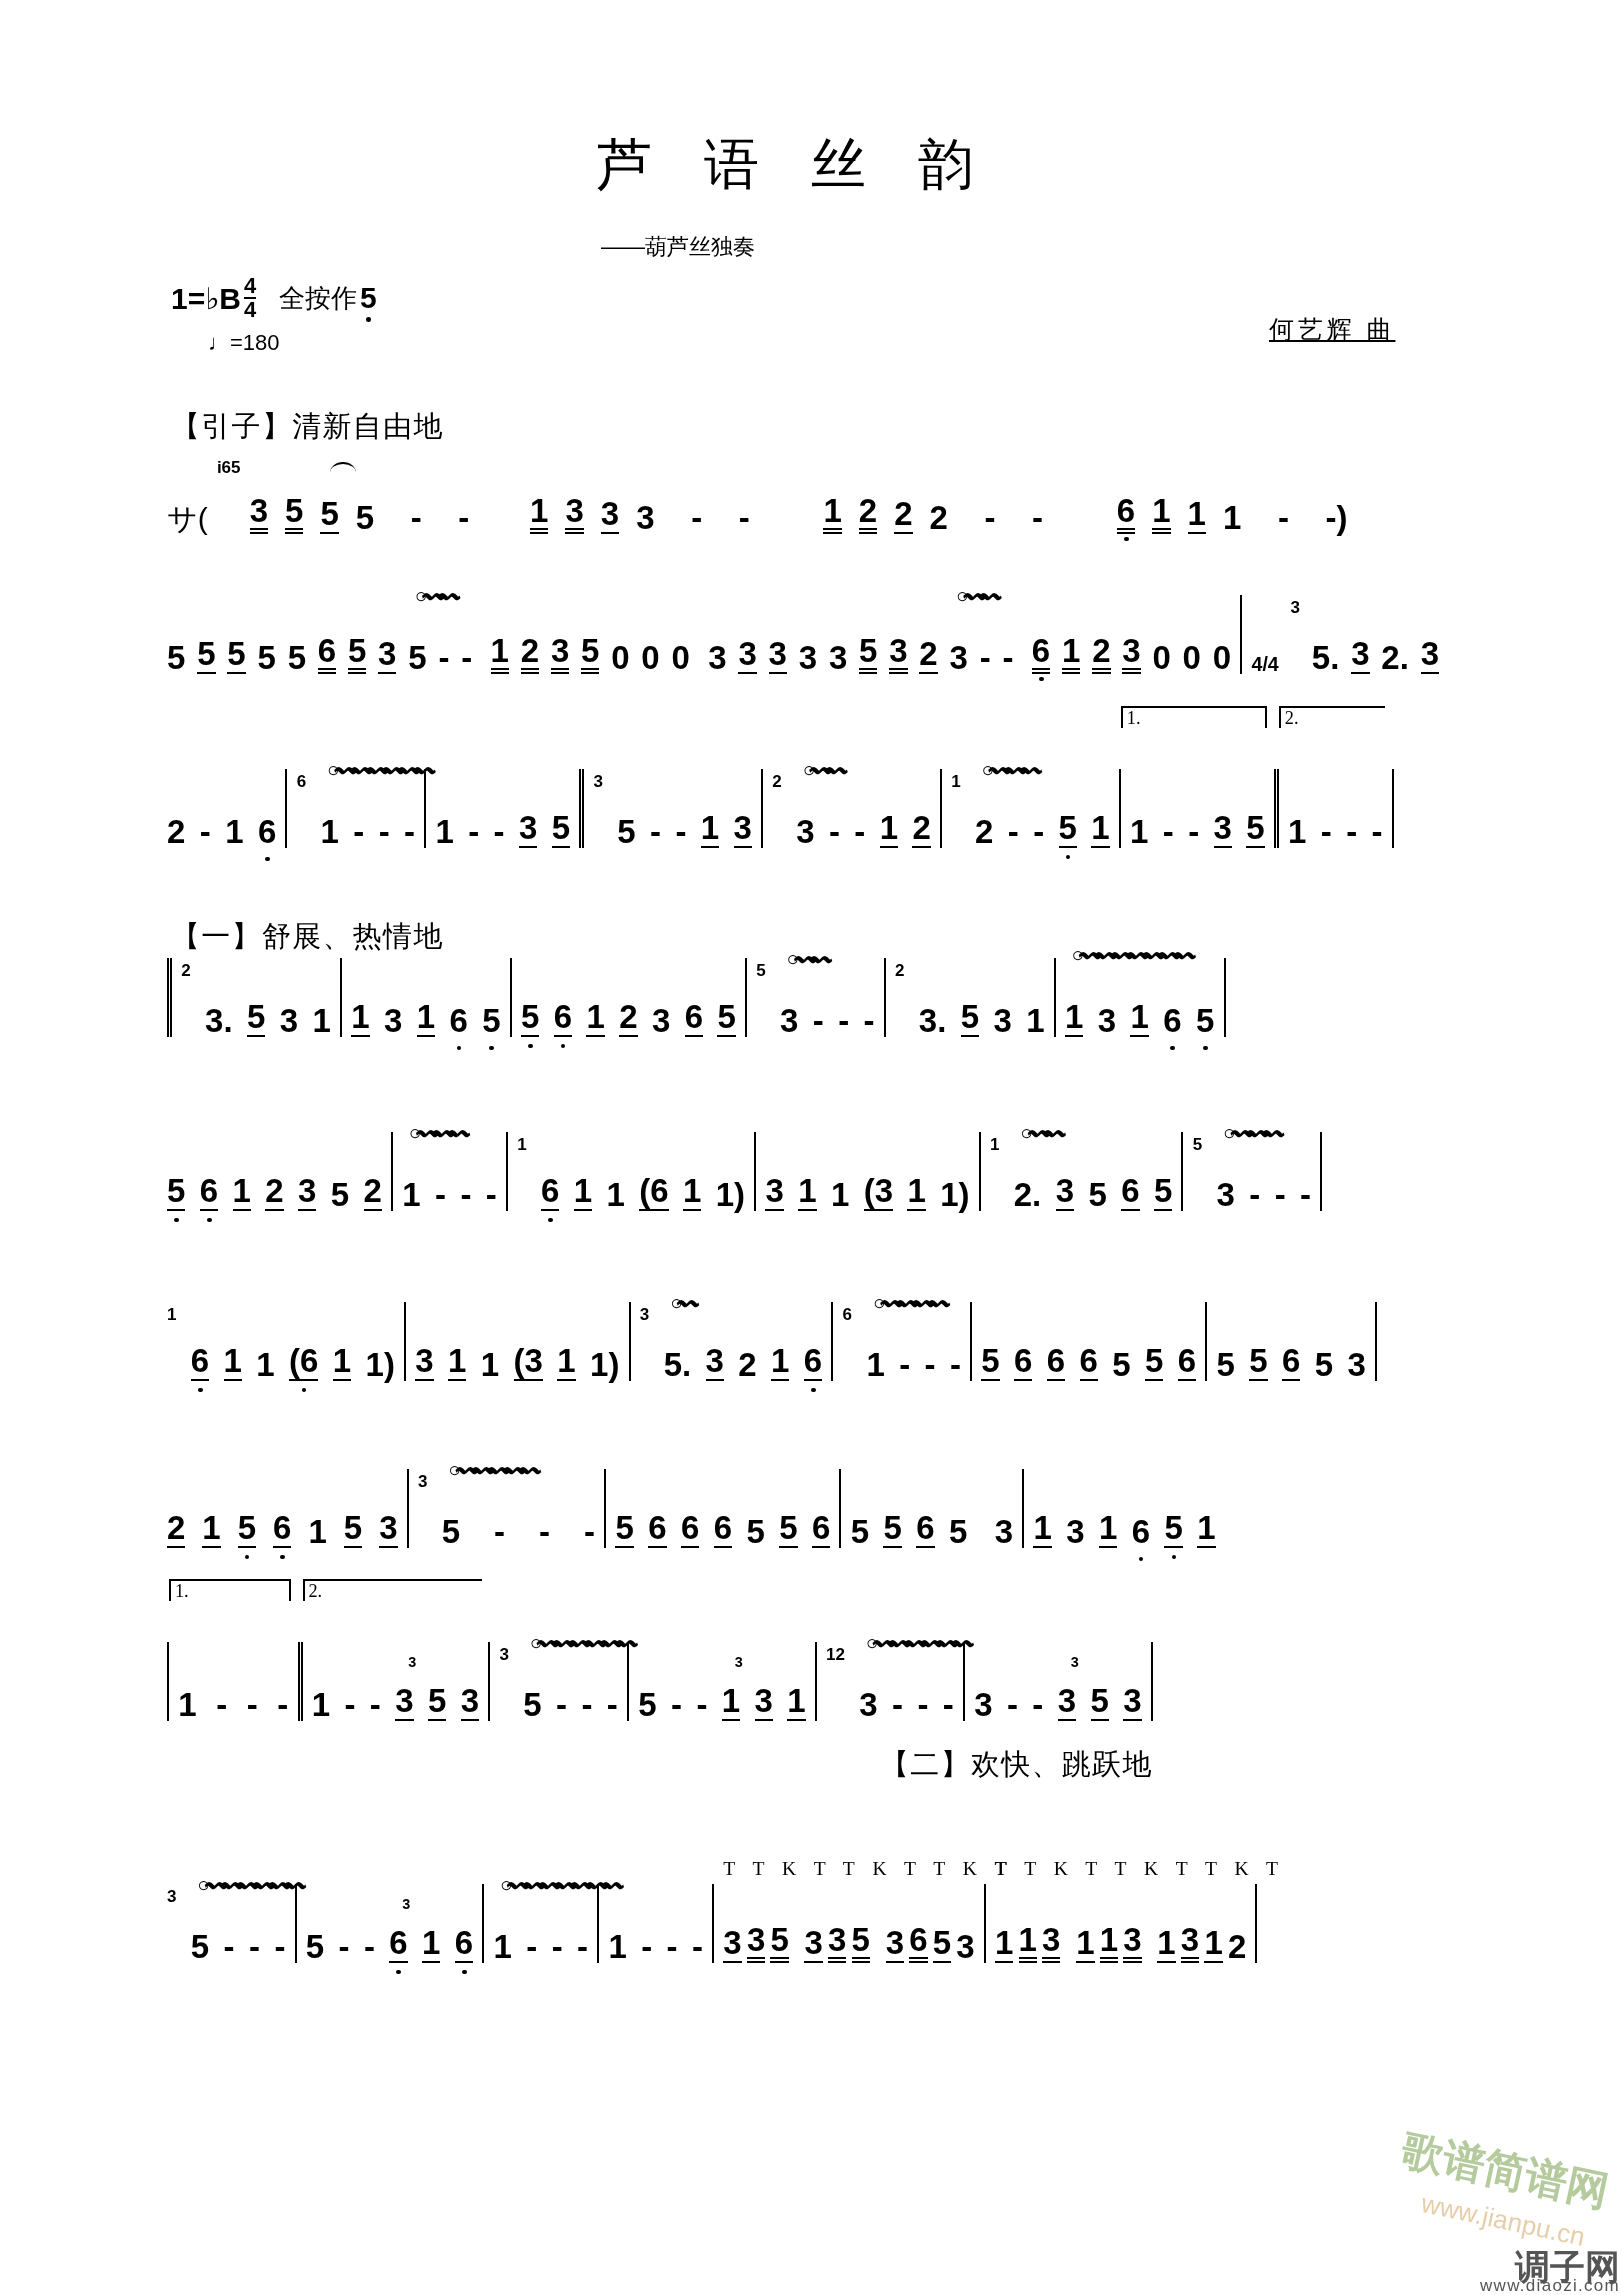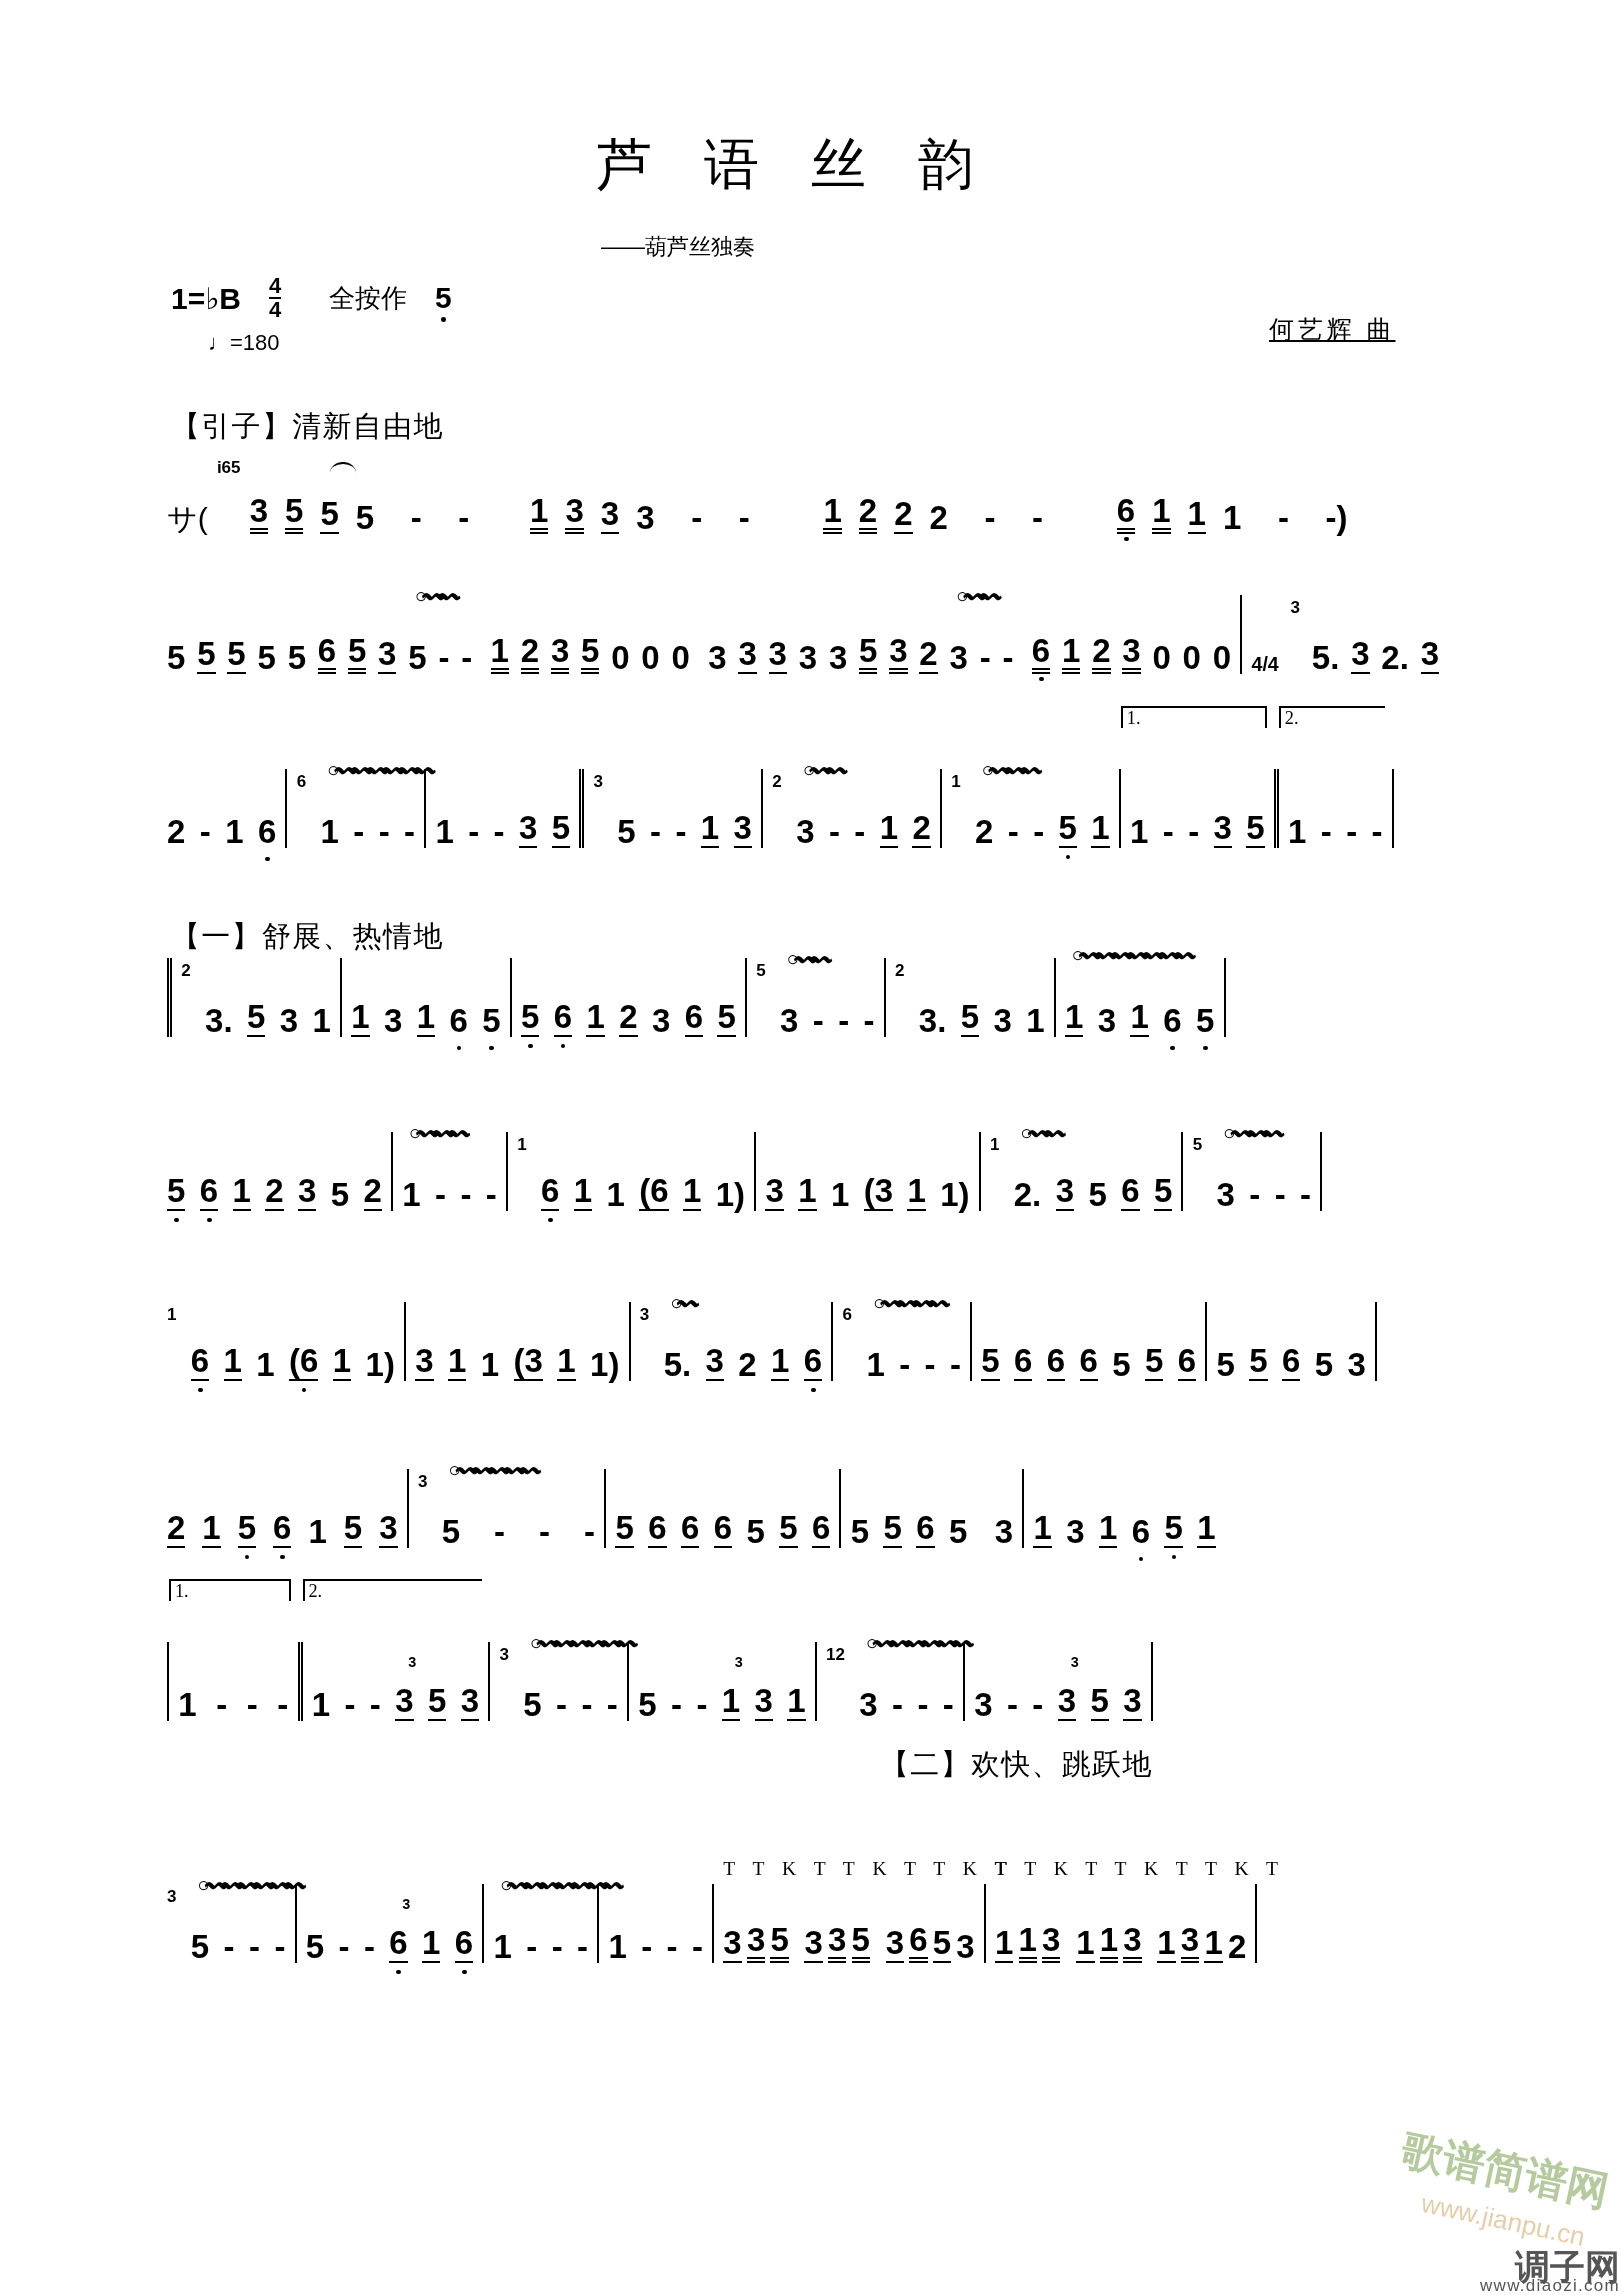--- a/index.html
+++ b/index.html
@@ -2,21 +2,21 @@
 <html style="font-size:10.5px"><head>
 <meta charset="utf-8">
 <style>
   html,body{margin:0;padding:0;background:#fff;}
   body{width:1622px;height:2295px;position:relative;overflow:hidden;
        font-family:"Liberation Sans","DejaVu Sans",sans-serif;color:#000;}
   .abs{position:absolute;}
   .title{left:0;width:1622px;top:128px;text-align:center;font-family:"DejaVu Serif",serif;
          font-size:55px;letter-spacing:52px;font-weight:300;}
   .subtitle{left:0;width:1356px;top:232px;text-align:center;font-size:22px;}
-  .key{left:171px;top:275px;font-size:30px;font-weight:bold;display:flex;align-items:center;gap:28px;}
+  .key{left:171px;top:275px;font-size:30px;font-weight:bold;display:flex;align-items:center;gap:3px;}
   .key .frac{display:inline-flex;flex-direction:column;align-items:center;font-size:22px;line-height:22px;}
   .key .frac span:first-child{border-bottom:2px solid #000;}
   .key .fing{font-weight:normal;font-size:26px;margin-left:19.6px;text-align:right;}
   .key .dotnote{position:relative;}
   .key .dotnote::after{content:"";position:absolute;left:50%;bottom:-6.5px;width:4.6px;height:4.6px;margin-left:-2px;border-radius:50%;background:#000;}
   .tempo{left:208px;top:330px;font-size:22px;}
   .composer{left:1269px;top:313px;font-size:25px;letter-spacing:3.9px;text-decoration:underline;}
   .section{font-size:29px;font-weight:normal;letter-spacing:1.3px;}
   .staff{left:167px;width:1302px;height:98px;}
   .row{position:absolute;left:0;right:0;bottom:15.7px;display:flex;align-items:flex-end;

